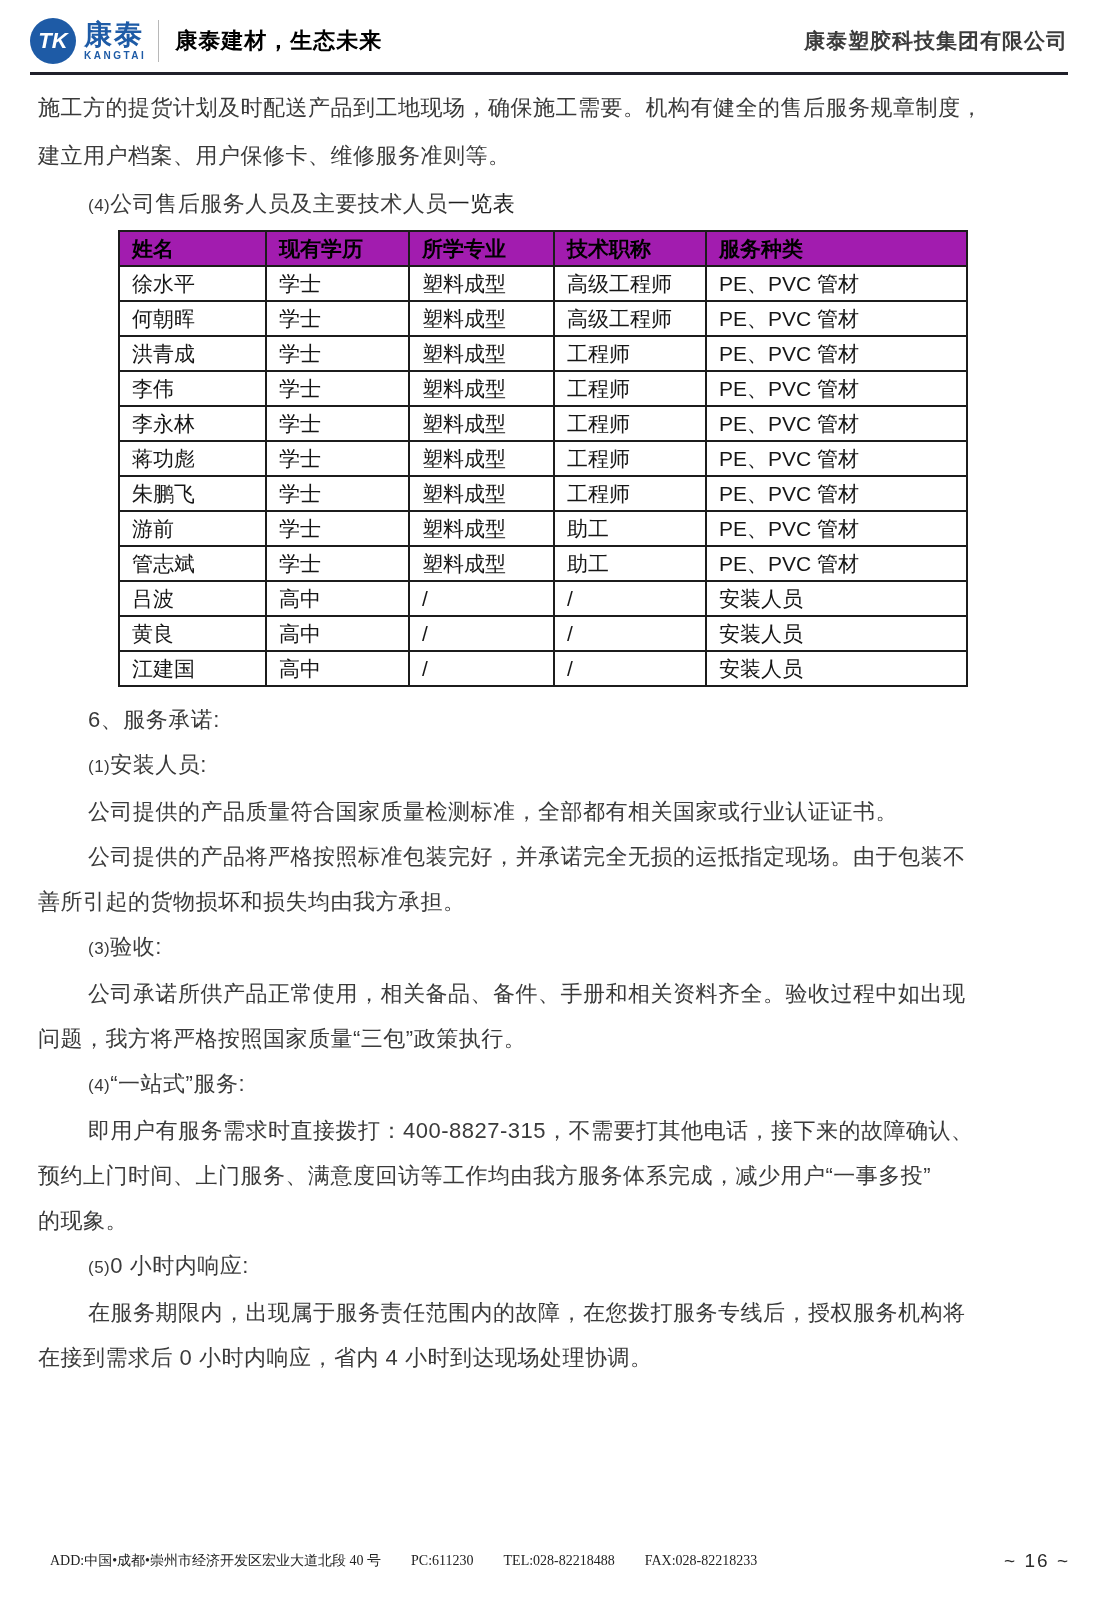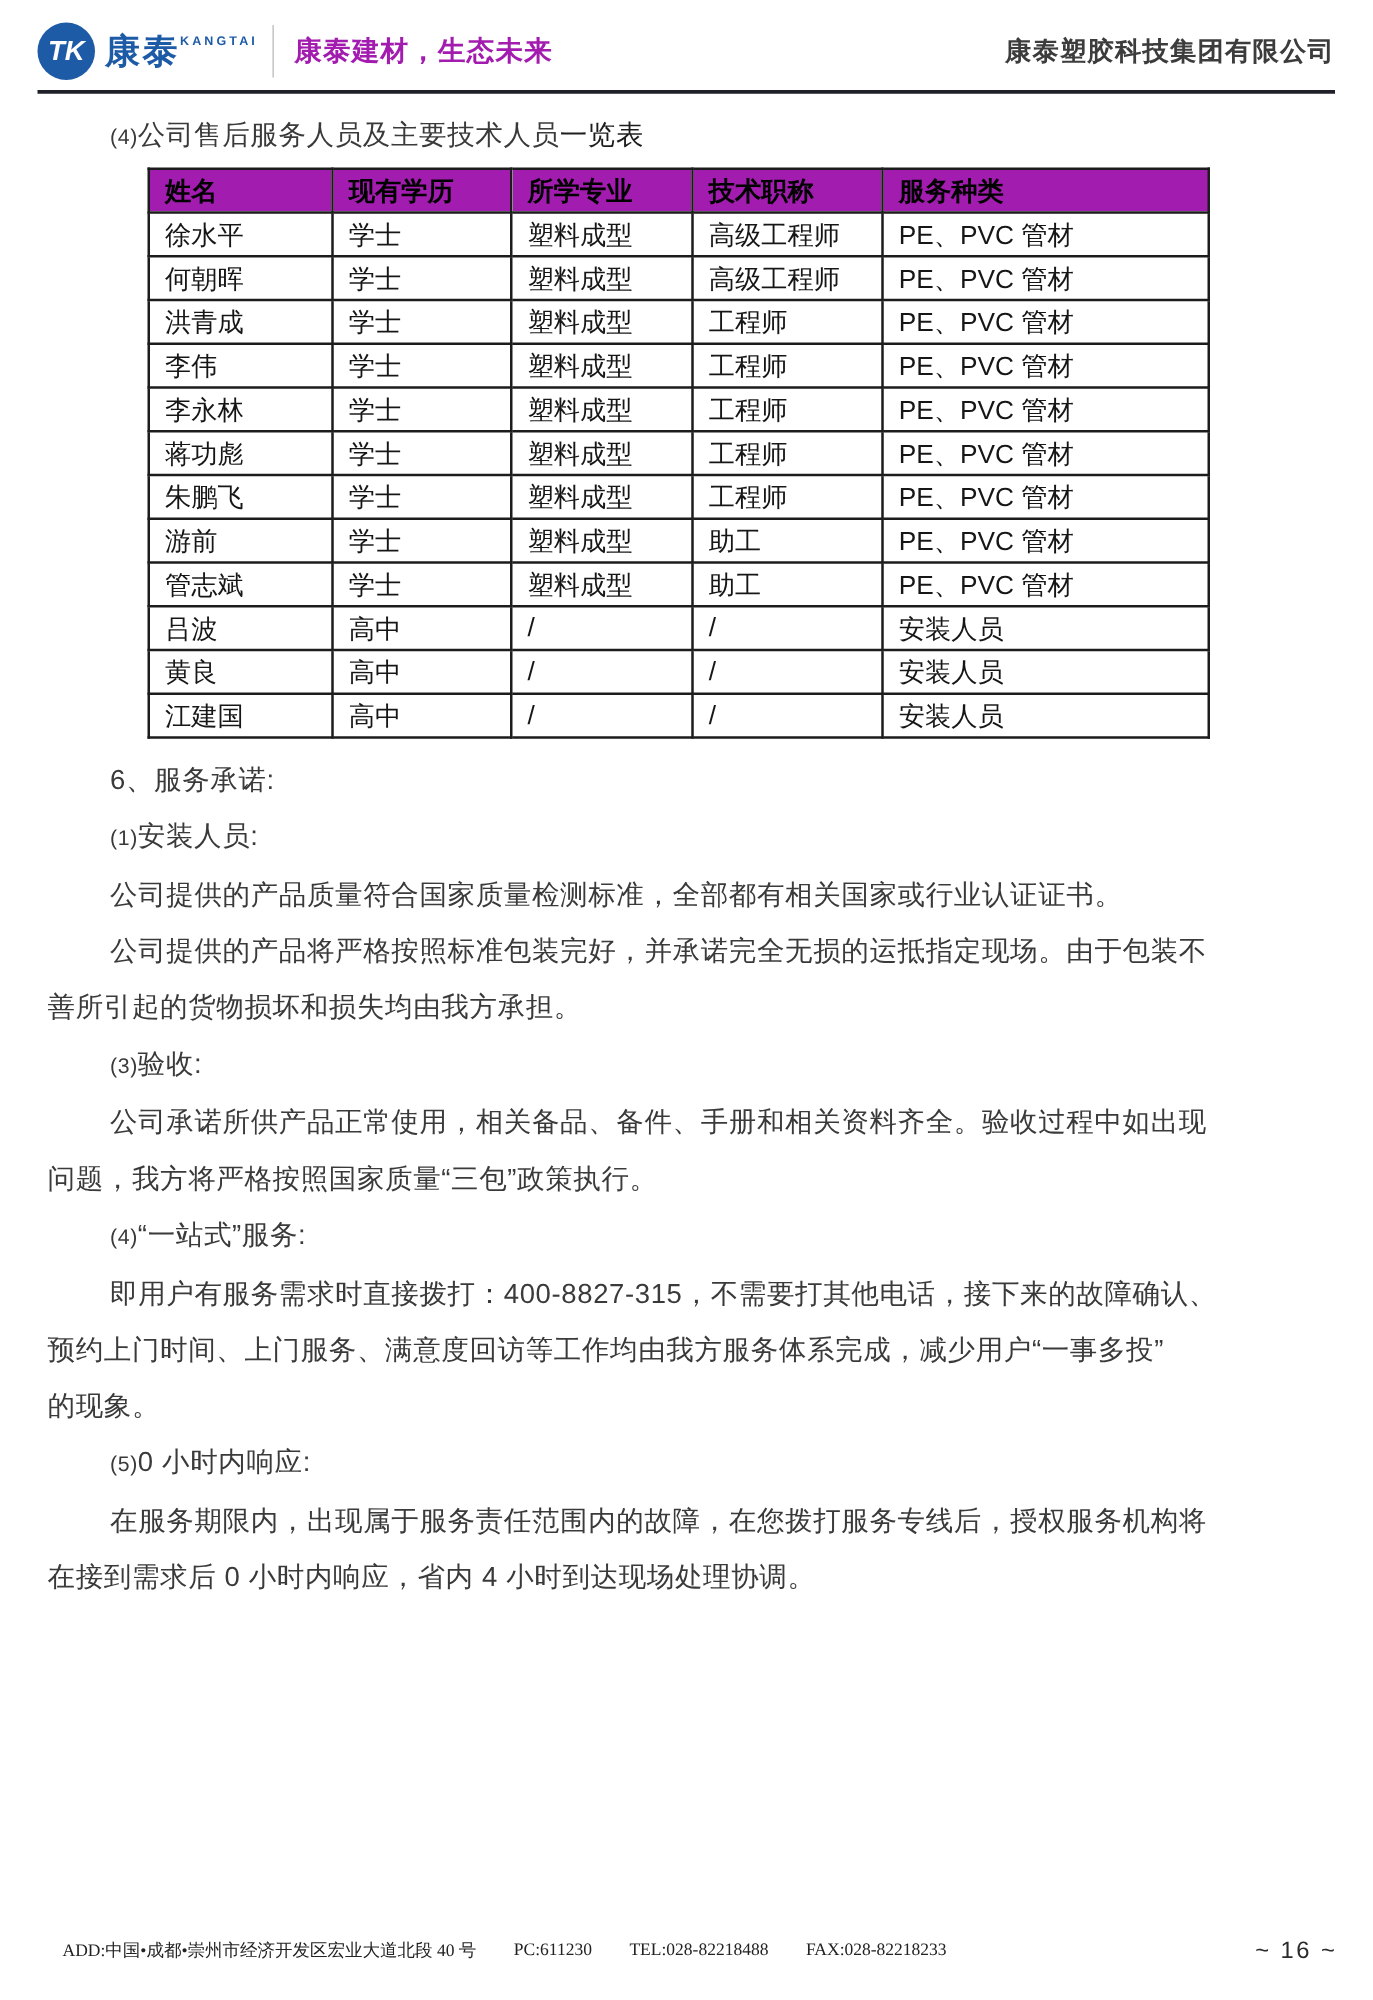--- a/index.html
+++ b/index.html
@@ -18,25 +18,25 @@
     border-bottom:3px solid #20202a;
   }
   .logo-wrap{display:flex;align-items:center;}
   .logo-circle{
     width:46px;height:46px;border-radius:50%;
     background:#1e5ba6;color:#ffffff;
     display:flex;align-items:center;justify-content:center;
     font-style:italic;font-weight:bold;font-size:22px;
     flex:0 0 auto;
   }
-  .logo-names{display:flex;flex-direction:row;line-height:1;margin-left:8px;justify-content:space-between;}
+  .logo-names{display:flex;flex-direction:column;line-height:1;margin-left:8px;justify-content:space-between;}
   .logo-cn{font-size:28px;font-weight:bold;color:#1e5ba6;letter-spacing:2px;}
   .logo-en{font-size:10px;font-weight:bold;color:#1e5ba6;letter-spacing:2.5px;margin-top:2px;}
   .logo-divider{width:1px;height:42px;background:#b8b8b8;margin:0 16px 0 12px;}
-  .tagline{font-size:22px;font-weight:bold;color:#a21caf;letter-spacing:1px;}
+  .tagline{font-size:22px;font-weight:bold;color:#000000;letter-spacing:1px;}
   .company{font-size:21px;font-weight:bold;color:#3c3c3c;letter-spacing:1px;}
   
   .content{position:absolute;top:84px;left:38px;right:30px;}
   .line{font-size:22px;line-height:48px;letter-spacing:0.5px;}
   .indent{text-indent:50px;}
   .pnum{font-size:17px;}
   .caption{margin-top:8px;font-size:22px;line-height:32px;letter-spacing:0.5px;text-indent:50px;}
   .caption .bold{font-weight:normal;color:#1d1d1d;}
   
   table.personnel{
@@ -88,20 +88,24 @@
         <span class="logo-en">KANGTAI</span>
       </div>
       <div class="logo-divider"></div>
       <span class="tagline">康泰建材，生态未来</span>
     </div>
     <span class="company">康泰塑胶科技集团有限公司</span>
   </div>
 
   <div class="content">
 
+    <div>
+        <div class="line">施工方的提货计划及时配送产品到工地现场，确保施工需要。机构有健全的售后服务规章制度，</div>
+        <div class="line">建立用户档案、用户保修卡、维修服务准则等。</div>
+      </div>
 
     <div class="caption"><span class="pnum">(4)</span><span>公司售后服务人员及主要技术人员</span><span class="bold">一览表</span></div>
 
     <table class="personnel">
       <colgroup>
         <col class="c1">
           <col class="c2">
           <col class="c3">
           <col class="c4">
           <col class="c5">

